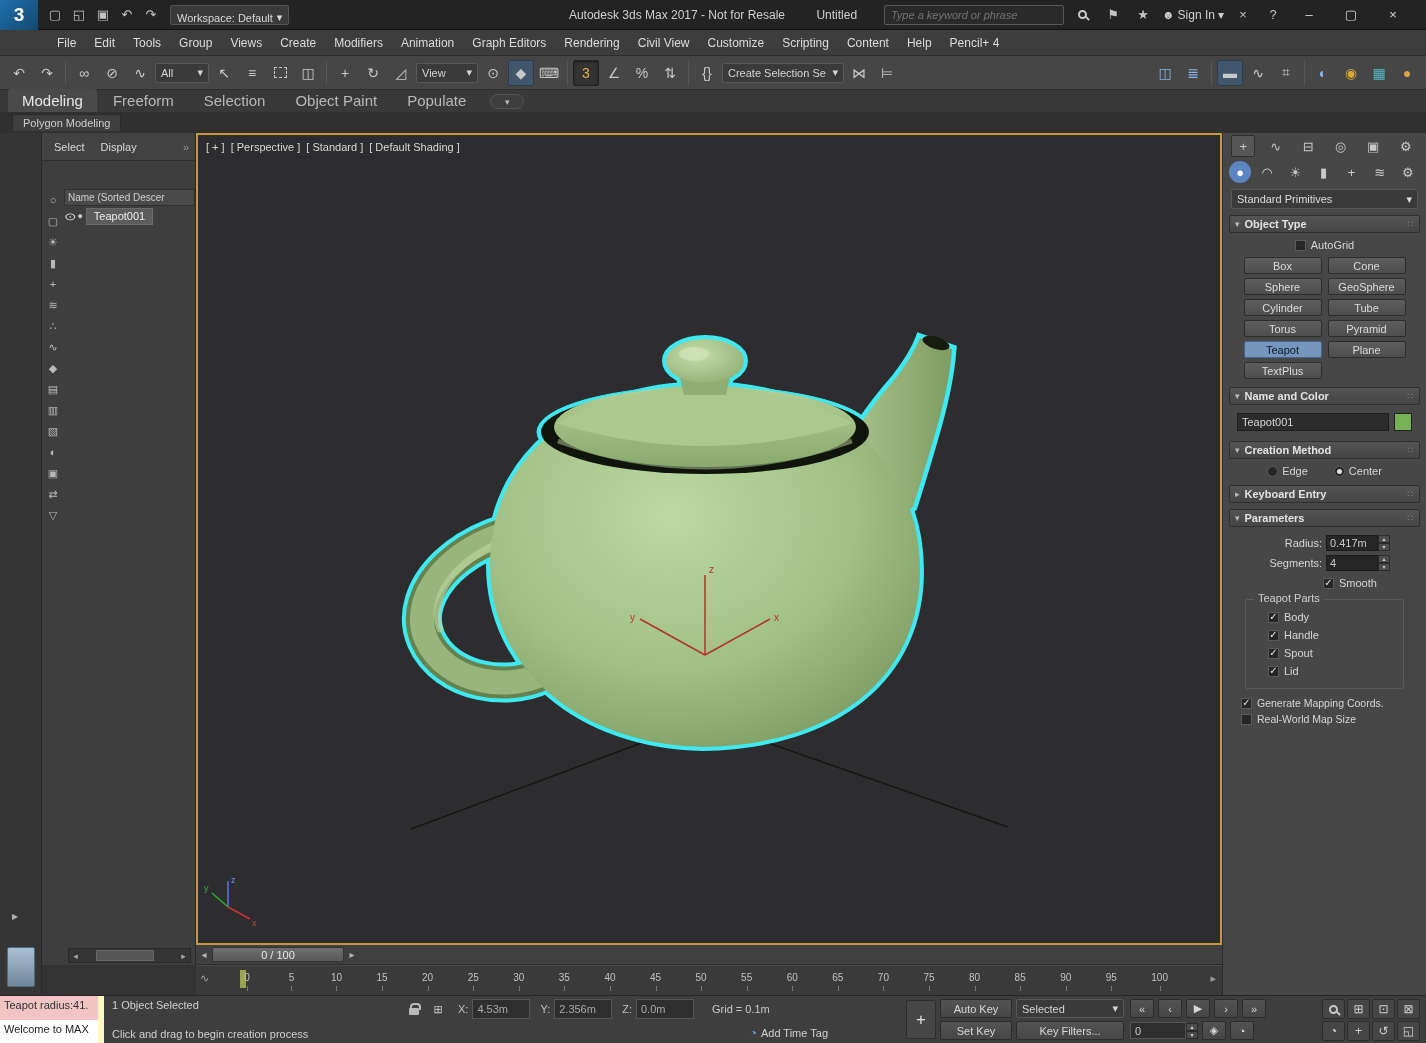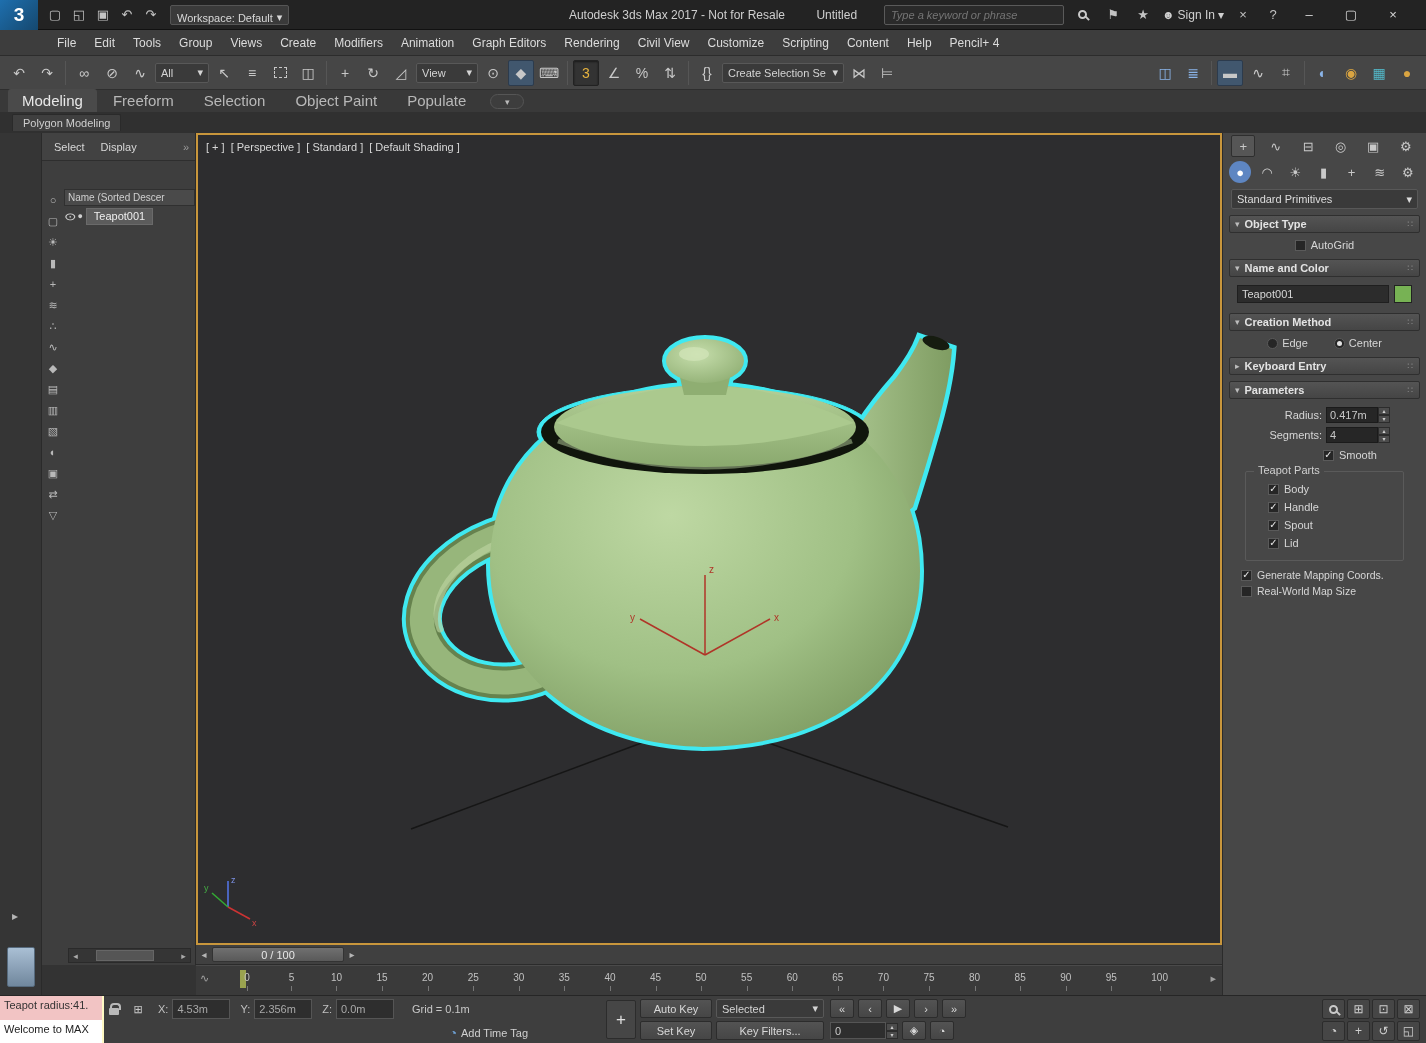--- a/index.html
+++ b/index.html
@@ -146,21 +146,21 @@
   .spin i { font-style:normal; width:12px; height:8px; background:#4c4c4c; border:1px solid #2c2c2c;
             font-size:6px; color:#cfcfcf; display:flex; align-items:center; justify-content:center; line-height:6px; }
   .groupbox { border:1px solid #5a5a5a; border-radius:2px; margin:10px 14px 6px 14px; padding:8px 0 8px 22px; position:relative; }
   .gb-legend { position:absolute; top:-8px; left:8px; background:#474747; padding:0 4px; color:#d0d0d0;text-align:right; }
   .gb-row { padding:3px 0; }
   .small-cb { font-size:10.5px; padding:2px 0 2px 10px; }
 
   
   .statusbar { position:absolute; top:995px; left:0; right:0; height:48px; background:#3e3e3e;
                border-top:1px solid #262626; display:flex; font-size:11px; }
-  .sb-listener { width:104px; border-right:2px solid #fef9c3; display:flex; flex-direction:column; }
+  .sb-listener { width:104px; border-right:6px solid #fef9c3; display:flex; flex-direction:column; }
   .sb-macro { flex:1; background:#f2c4c4; color:#333; padding:3px 4px; white-space:nowrap; overflow:hidden; }
   .sb-mini  { flex:1; background:#ffffff; color:#222; padding:3px 4px; white-space:nowrap; overflow:hidden; }
   .sb-status { width:300px; padding:3px 8px; display:flex; flex-direction:column; justify-content:space-between; }
   .sb-status div { color:#d0d0d0; }
   .sb-mid { width:500px; display:flex; flex-direction:column; justify-content:space-between; padding:3px 0; }
   .sb-row { display:flex; align-items:center; gap:4px; }
   .sb-row.rightish { justify-content:flex-end; padding-right:76px; }
   .sb-lab { color:#c0c0c0; margin-left:6px; }
   .sb-field { width:58px; height:20px; background:#2e2e2e; border:1px solid #555; color:#a9a9a9; font-size:11px; padding:0 4px; }
   .sb-grid { margin-left:14px; color:#c9c9c9; }
@@ -624,20 +624,33 @@
         <div class="ro-head">
           <span class="ro-arrow">▾</span>
           <span class="ro-title">Object Type</span>
           <span class="ro-grip">∷</span>
         </div>
         <div class="ro-body">
           <label class="cbrow" style="justify-content:center">
             <span class="cb"></span>
             <span class="cbl">AutoGrid</span>
           </label>
+          <div class="ot-grid">
+            <span class="otb">Box</span>
+            <span class="otb">Cone</span>
+            <span class="otb">Sphere</span>
+            <span class="otb">GeoSphere</span>
+            <span class="otb">Cylinder</span>
+            <span class="otb">Tube</span>
+            <span class="otb">Torus</span>
+            <span class="otb">Pyramid</span>
+            <span class="otb active">Teapot</span>
+            <span class="otb">Plane</span>
+            <span class="otb">TextPlus</span>
+          </div>
         </div>
       </div>
 
       <div class="rollout">
         <div class="ro-head">
           <span class="ro-arrow">▾</span>
           <span class="ro-title">Name and Color</span>
           <span class="ro-grip">∷</span>
         </div>
         <div class="ro-body">
@@ -747,20 +760,24 @@
         </div>
       </div>
     </div>
   </div>
 
   <div class="statusbar">
     <div class="sb-listener">
       <div class="sb-macro">Teapot radius:41.</div>
       <div class="sb-mini">Welcome to MAX</div>
     </div>
+    <div class="sb-status">
+      <div>1 Object Selected</div>
+      <div>Click and drag to begin creation process</div>
+    </div>
     <div class="sb-mid">
       <div class="sb-row">
         <span class="ibtn sm">
             <span class="lockico"></span>
           </span>
         <span class="ibtn sm">
             <span>⊞</span>
           </span>
         <span class="sb-lab">X:</span>
         <input class="sb-field" value="4.53m" style="">

